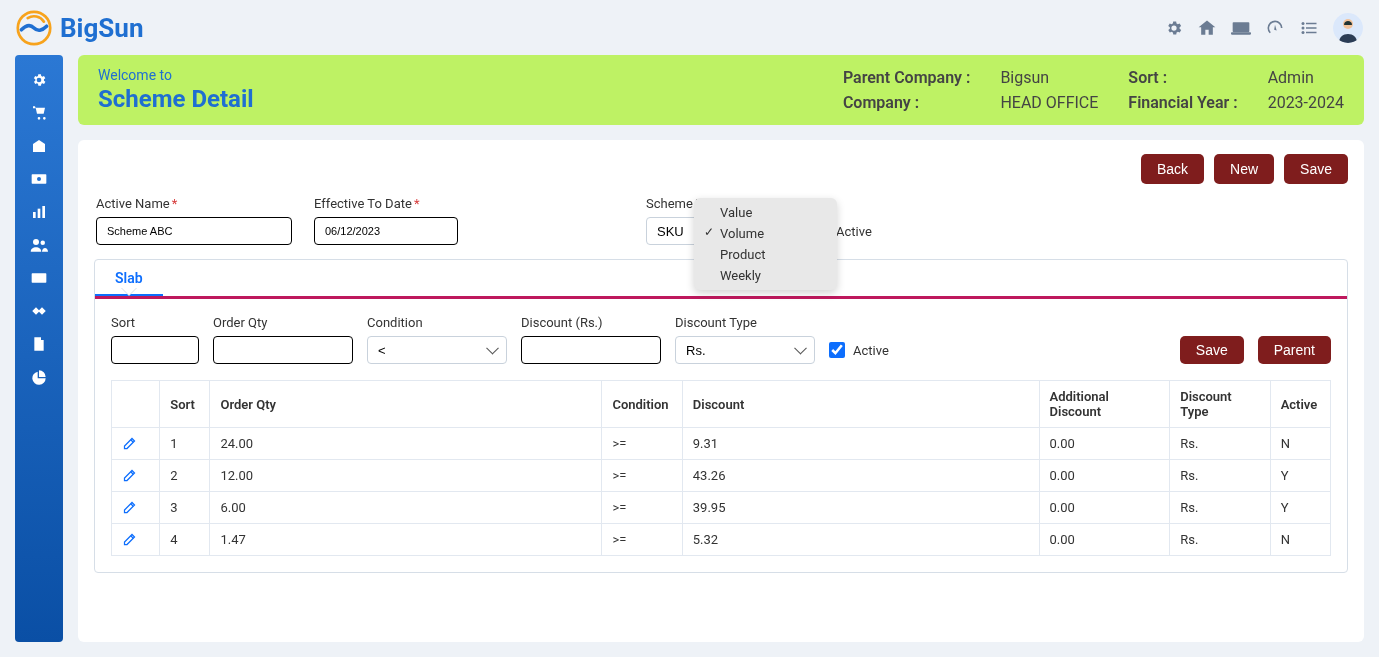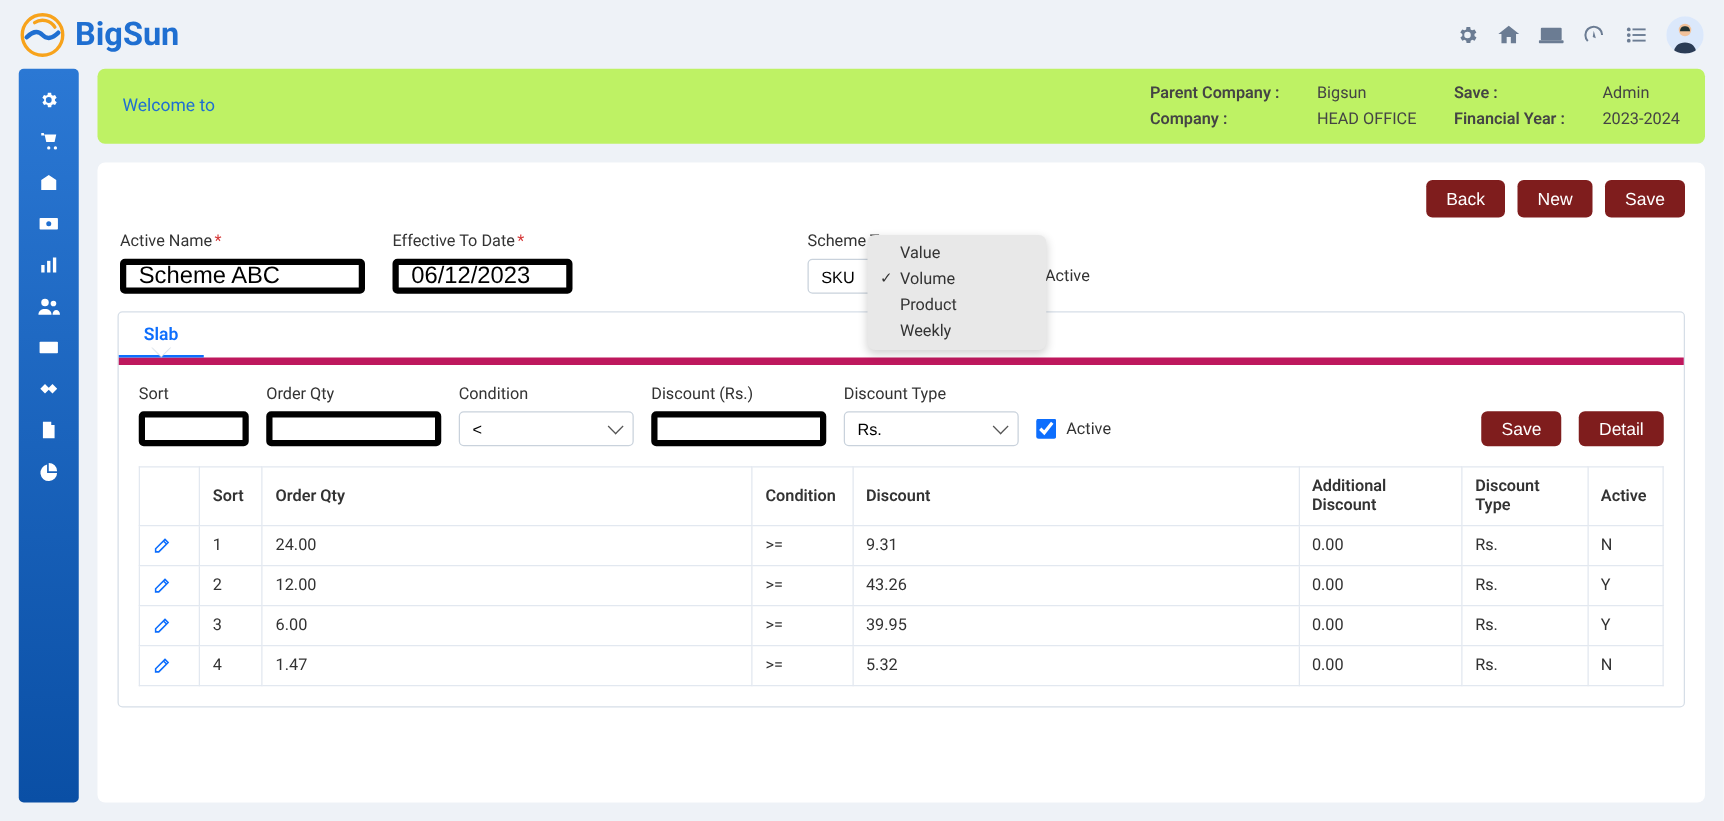--- a/index.html
+++ b/index.html
@@ -75,21 +75,21 @@
     align-items: center;
   }
   .welcome { font-size: 14px; color: #1f6fd1; }
   .page-title { font-size: 24px; font-weight: 700; color: #1f6fd1; margin-top: 2px; }
   .header-spacer { flex: 1; }
   .header-meta {
     display: grid;
     grid-template-columns: auto auto auto auto;
     column-gap: 30px;
     row-gap: 6px;
-    font-size: 13px;
+    font-size: 16px;
   }
   .meta-label { color: #444; font-weight: 600; }
   .meta-val { color: #444; }
 
   
   .body-card {
     background: #fff;
     border-radius: 6px;
     padding: 14px 16px 24px;
     flex: 1;
@@ -104,25 +104,25 @@
     padding: 7px 16px;
     font-size: 14px;
     cursor: pointer;
   }
 
   .form-row { display: flex; gap: 22px; align-items: flex-end; padding: 0 2px 14px; }
   .field { display: flex; flex-direction: column; gap: 6px; }
   .field-lbl { font-size: 13px; color: #333; }
   .req { color: #d63a3a; margin-left: 2px; }
   .input {
-    border: 5px solid #000000;
+    border: 1px solid #000000;
     border-radius: 4px;
     height: 28px;
     padding: 0 10px;
-    font-size: 19px;
+    font-size: 11px;
     background: #fff;
   }
   .select {
     border: 1px solid #c9d2dc;
     border-radius: 4px;
     height: 28px;
     padding: 0 24px 0 10px;
     font-size: 13px;
     background: #fff;
     appearance: none;
@@ -170,21 +170,21 @@
     left: 10px; top: 2px;
     font-size: 12px;
   }
 
   
   .slab-box {
     border: 1px solid #d6dee7;
     border-radius: 4px;
     padding: 0;
   }
-  .slab-tab-row { display: flex; border-bottom: 6px solid #be185d; }
+  .slab-tab-row { display: flex; border-bottom: 3px solid #be185d; }
   .slab-tab {
     padding: 10px 20px 8px;
     font-size: 14px;
     font-weight: 600;
     color: #0d6efd;
     border-bottom: 2px solid #0d6efd;
     cursor: pointer;
     position: relative;
   }
   .slab-tab::after {
@@ -346,26 +346,27 @@
           <path d="M12 2v10h10A10 10 0 0 0 12 2Zm-2 2A10 10 0 1 0 22 14H10Z"></path>
         </svg>
       </span>
   </div>
 
   <div class="content-col">
 
     <div class="header-card">
       <div>
         <div class="welcome">Welcome to</div>
+        <div class="page-title">Scheme Detail</div>
       </div>
       <div class="header-spacer"></div>
       <div class="header-meta">
         <span class="meta-label">Parent Company :</span>
         <span class="meta-val">Bigsun</span>
-        <span class="meta-label">Save :</span>
+        <span class="meta-label">Sort :</span>
         <span class="meta-val">Admin</span>
         <span class="meta-label">Company :</span>
         <span class="meta-val">HEAD OFFICE</span>
         <span class="meta-label">Financial Year :</span>
         <span class="meta-val">2023-2024</span>
       </div>
     </div>
 
     <div class="body-card">
 
@@ -432,21 +433,21 @@
           <div class="field" style="width:140px">
             <span class="field-lbl">Discount Type</span>
             <div class="select-wrap"><input class="select" style="width: 100%;" readonly="" value="Rs."></div>
           </div>
           <div class="chk-wrap">
             <input type="checkbox" class="chk" checked="" style="">
             <span>Active</span>
           </div>
           <div style="flex:1"></div>
           <button class="btn">Save</button>
-          <button class="btn">Detail</button>
+          <button class="btn">Parent</button>
         </div>
 
         <div class="grid-wrap">
           <table class="grid">
             <thead>
               <tr>
                 <th class="col-edit"></th>
                 <th class="col-sort">Sort</th>
                 <th style="width:390px">Order Qty</th>
                 <th class="col-cond" style="width:80px">Condition</th>

